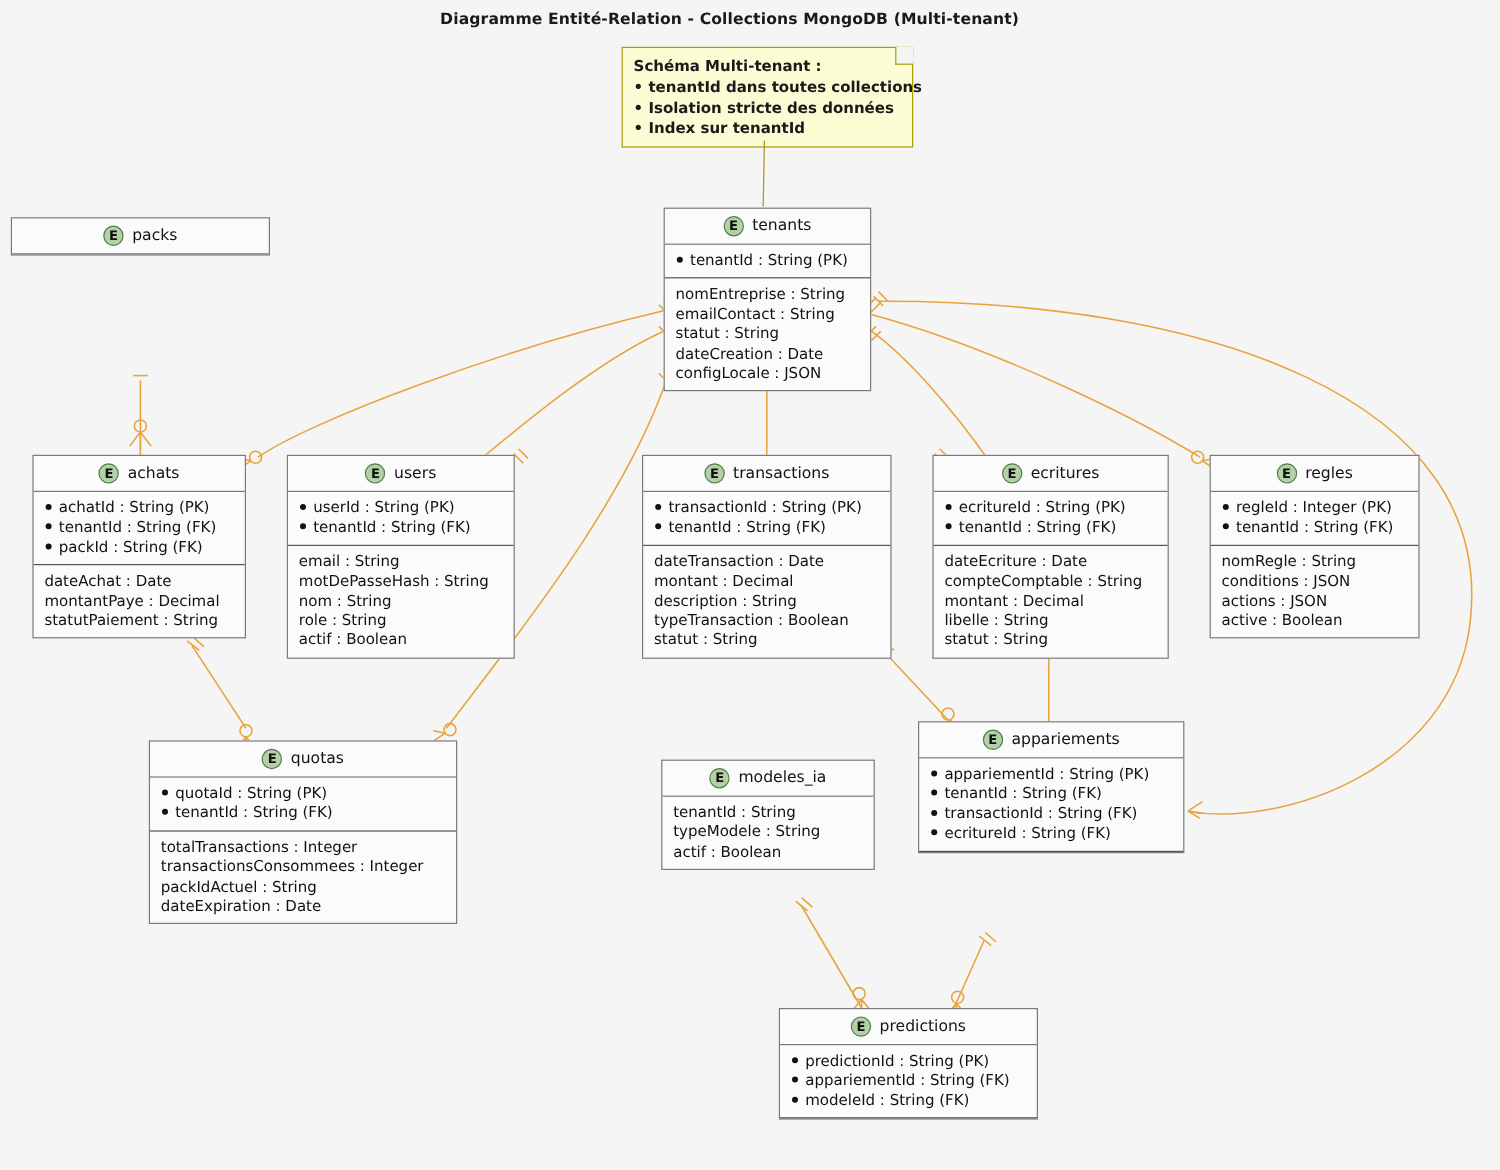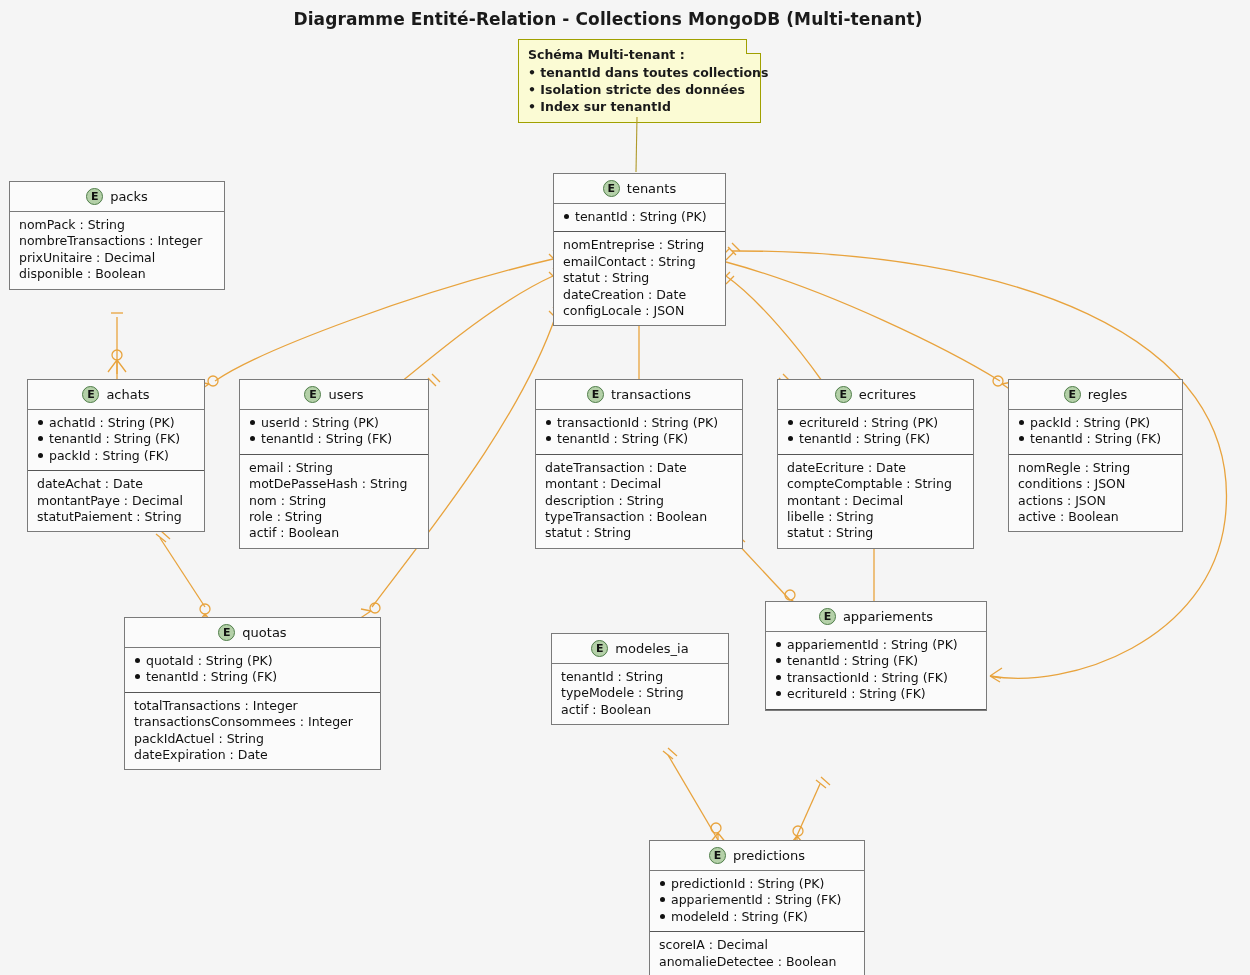--- a/index.html
+++ b/index.html
@@ -10,21 +10,21 @@
     font-family: "DejaVu Sans", sans-serif;
     position: relative;
     overflow: hidden;
   }
   #canvas { position: absolute; inset: 0; }
   #wires { position: absolute; left: 0; top: 0; width: 1250px; height: 975px; pointer-events: none; }
 
   .diagram-title {
     position: absolute; top: 9px; left: 0; width: 1216px;
     text-align: center;
-    font-size: 17px; font-weight: bold; color: #1a1a1a;
+    font-size: 13px; font-weight: bold; color: #1a1a1a;
     letter-spacing: 0.1px;
   }
 
   
   .note {
     position: absolute;
     background: #fbfbd4;
     border: 1px solid #a0a000;
     font-size: 12.5px;
     color: #1a1a1a;
@@ -180,26 +180,20 @@
       <circle cx="716" cy="828" r="5" fill="none"></circle>
       <path d="M 718 833 L 709 844 M 718 833 L 727 844 M 718 833 L 718 846"></path>
     </g>
   </svg>
 
   <div class="entity" style="left:9px; top:181px; width:216px;">
     <div class="entity-header">
       <span class="e-badge">E</span>
       <span class="entity-name">packs</span>
     </div>
-    <div class="entity-attrs">
-      <div class="field">nomPack : String</div>
-      <div class="field">nombreTransactions : Integer</div>
-      <div class="field">prixUnitaire : Decimal</div>
-      <div class="field">disponible : Boolean</div>
-    </div>
   </div>
 
   <div class="entity" style="left:553px; top:173px; width:173px;">
     <div class="entity-header">
       <span class="e-badge">E</span>
       <span class="entity-name">tenants</span>
     </div>
     <div class="entity-keys">
       <div class="field key"><span class="dot"></span><span>tenantId : String (PK)</span></div>
     </div>
@@ -282,21 +276,21 @@
       <div class="field">statut : String</div>
     </div>
   </div>
 
   <div class="entity" style="left:1008px; top:379px; width:175px;">
     <div class="entity-header">
       <span class="e-badge">E</span>
       <span class="entity-name">regles</span>
     </div>
     <div class="entity-keys">
-      <div class="field key"><span class="dot"></span><span>packId : String (PK)</span></div>
+      <div class="field key"><span class="dot"></span><span>regleId : Integer (PK)</span></div>
       <div class="field key"><span class="dot"></span><span>tenantId : String (FK)</span></div>
     </div>
     <div class="entity-attrs">
       <div class="field">nomRegle : String</div>
       <div class="field">conditions : JSON</div>
       <div class="field">actions : JSON</div>
       <div class="field">active : Boolean</div>
     </div>
   </div>
 
@@ -345,19 +339,15 @@
   <div class="entity" style="left:649px; top:840px; width:216px;">
     <div class="entity-header">
       <span class="e-badge">E</span>
       <span class="entity-name">predictions</span>
     </div>
     <div class="entity-keys">
       <div class="field key"><span class="dot"></span><span>predictionId : String (PK)</span></div>
       <div class="field key"><span class="dot"></span><span>appariementId : String (FK)</span></div>
       <div class="field key"><span class="dot"></span><span>modeleId : String (FK)</span></div>
     </div>
-    <div class="entity-attrs">
-      <div class="field">scoreIA : Decimal</div>
-      <div class="field">anomalieDetectee : Boolean</div>
-    </div>
   </div>
 
 </div>
 
 </body></html>

